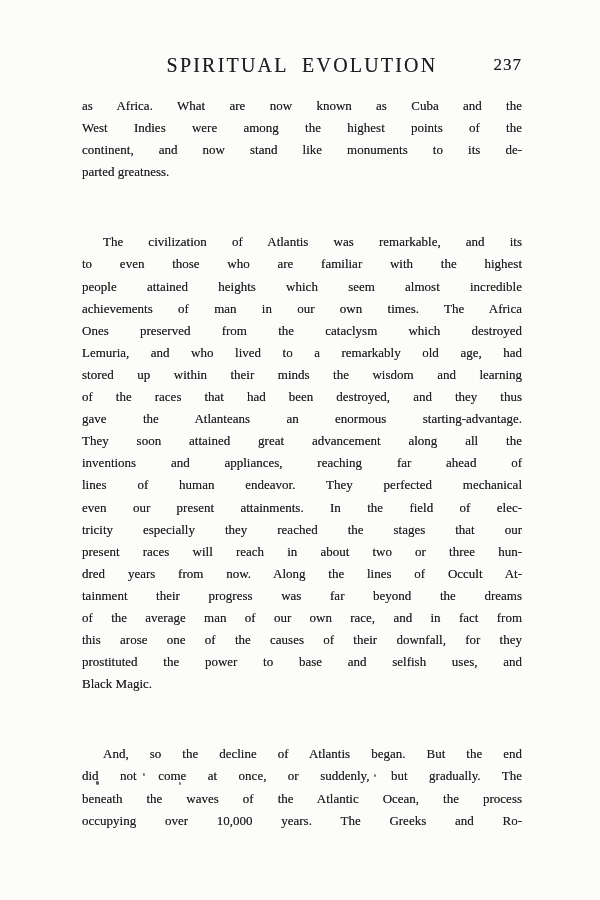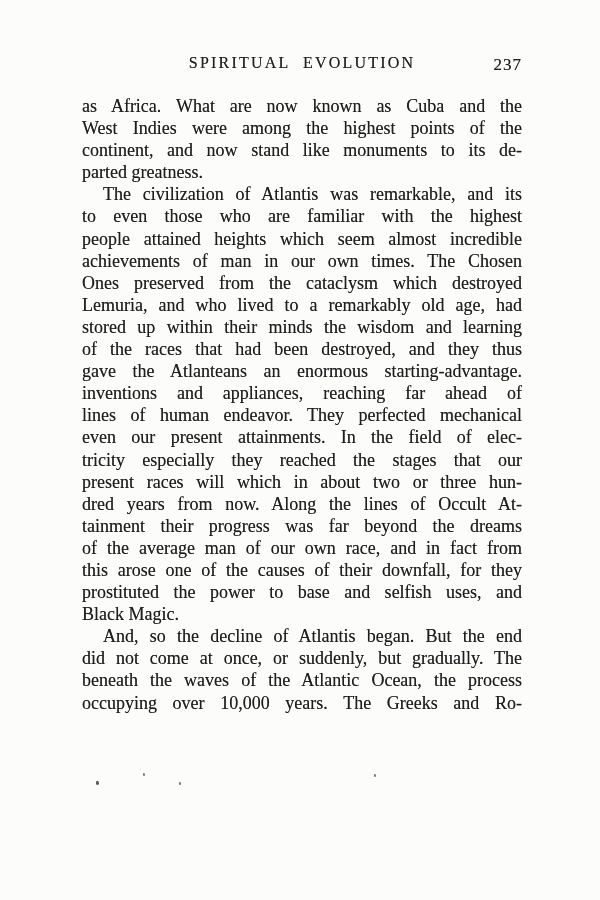--- a/index.html
+++ b/index.html
@@ -23,21 +23,21 @@
   }
   .running-header {
     position: absolute;
     left: 82px;
     top: 54px;
     width: 440px;
     height: 26px;
     text-align: center;
   }
   .header-title {
-    font-size: 16px;
+    font-size: 20px;
     letter-spacing: 2.2px;
     word-spacing: 7px;
     color: var(--ink);
     text-shadow: 0 0 0.5px rgba(20,20,20,0.55);
   }
   .page-number {
     position: absolute;
     right: 0;
     top: 1px;
     font-size: 17px;
@@ -45,34 +45,35 @@
     text-shadow: 0 0 0.5px rgba(20,20,20,0.55);
     margin-left: 48px;
   }
   .text-block {
     position: absolute;
     left: 82px;
     top: 95px;
     width: 440px;
   }
   .text-line {
-    font-size: 18px;
+    font-size: 13px;
     line-height: 22.1px;
     height: 22.1px;
     white-space: nowrap;
     text-align: justify;
     text-align-last: justify;
     color: var(--ink);
     text-shadow: 0 0 0.45px rgba(25,25,25,0.6);
   }
   .text-line.end {
     text-align-last: left;
   }
   .text-line.indent {
     text-indent: 21px;
+    margin-top: 48px;
   }
   .speck {
     position: absolute;
     width: 3px;
     height: 4px;
     border-radius: 40% 60% 50% 50%;
     background: #3a3a3a;
     opacity: 0.85;
   }
   .speck.tiny {
@@ -92,31 +93,32 @@
   </div>
 
   <div class="text-block">
       <div class="text-line">as Africa.  What are now known as Cuba and the</div>
       <div class="text-line">West Indies were among the highest points of the</div>
       <div class="text-line">continent, and now stand like monuments to its de-</div>
       <div class="text-line end">parted greatness.</div>
       <div class="text-line indent">The civilization of Atlantis was remarkable, and its</div>
       <div class="text-line">to even those who are familiar with the highest</div>
       <div class="text-line">people attained heights which seem almost incredible</div>
-      <div class="text-line">achievements of man in our own times.  The Chosen</div>
+      <div class="text-line">achievements of man in our own times.  The Africa</div>
       <div class="text-line">Ones preserved from the cataclysm which destroyed</div>
       <div class="text-line">Lemuria, and who lived to a remarkably old age, had</div>
       <div class="text-line">stored up within their minds the wisdom and learning</div>
       <div class="text-line">of the races that had been destroyed, and they thus</div>
       <div class="text-line">gave the Atlanteans an enormous starting-advantage.</div>
+      <div class="text-line">They soon attained great advancement along all the</div>
       <div class="text-line">inventions and appliances, reaching far ahead of</div>
       <div class="text-line">lines of human endeavor.  They perfected mechanical</div>
       <div class="text-line">even our present attainments.  In the field of elec-</div>
       <div class="text-line">tricity especially they reached the stages that our</div>
-      <div class="text-line">present races will which in about two or three hun-</div>
+      <div class="text-line">present races will reach in about two or three hun-</div>
       <div class="text-line">dred years from now.  Along the lines of Occult At-</div>
       <div class="text-line">tainment their progress was far beyond the dreams</div>
       <div class="text-line">of the average man of our own race, and in fact from</div>
       <div class="text-line">this arose one of the causes of their downfall, for they</div>
       <div class="text-line">prostituted the power to base and selfish uses, and</div>
       <div class="text-line end">Black Magic.</div>
       <div class="text-line indent">And, so the decline of Atlantis began.  But the end</div>
       <div class="text-line">did not come at once, or suddenly, but gradually.  The</div>
       <div class="text-line">beneath the waves of the Atlantic Ocean, the process</div>
       <div class="text-line">occupying over 10,000 years.  The Greeks and Ro-</div>

